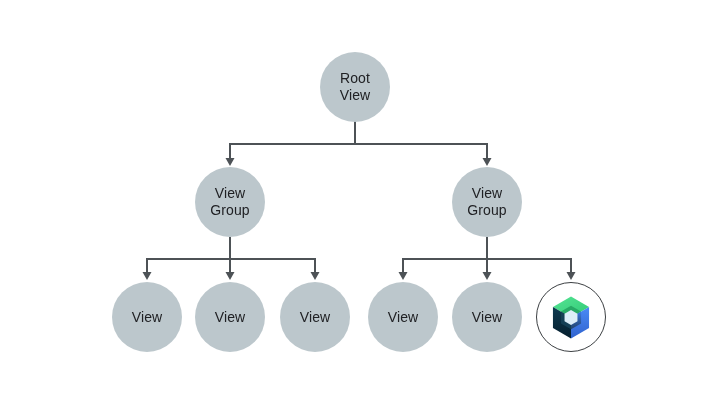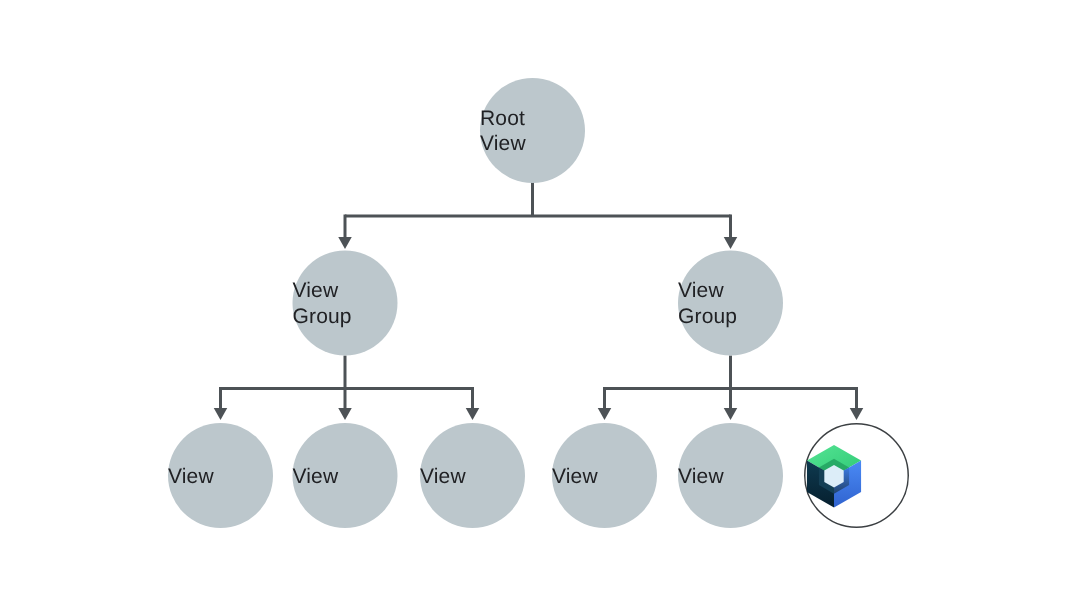--- a/index.html
+++ b/index.html
@@ -22,21 +22,21 @@
     pointer-events: none;
   }
   .node {
     position: absolute;
     width: 70px;
     height: 70px;
     border-radius: 50%;
     background: #bcc7cc;
     display: flex;
     flex-direction: column;
-    align-items: flex-start;
+    align-items: center;
     justify-content: center;
     text-align: center;
     color: #202124;
     font-size: 14px;
     line-height: 17px;
     letter-spacing: 0.1px;
   }
   .node .line { display: block; }
   .node.root        { left: 320px; top: 52px;  }
   .node.vg-left     { left: 195px; top: 167px; }

